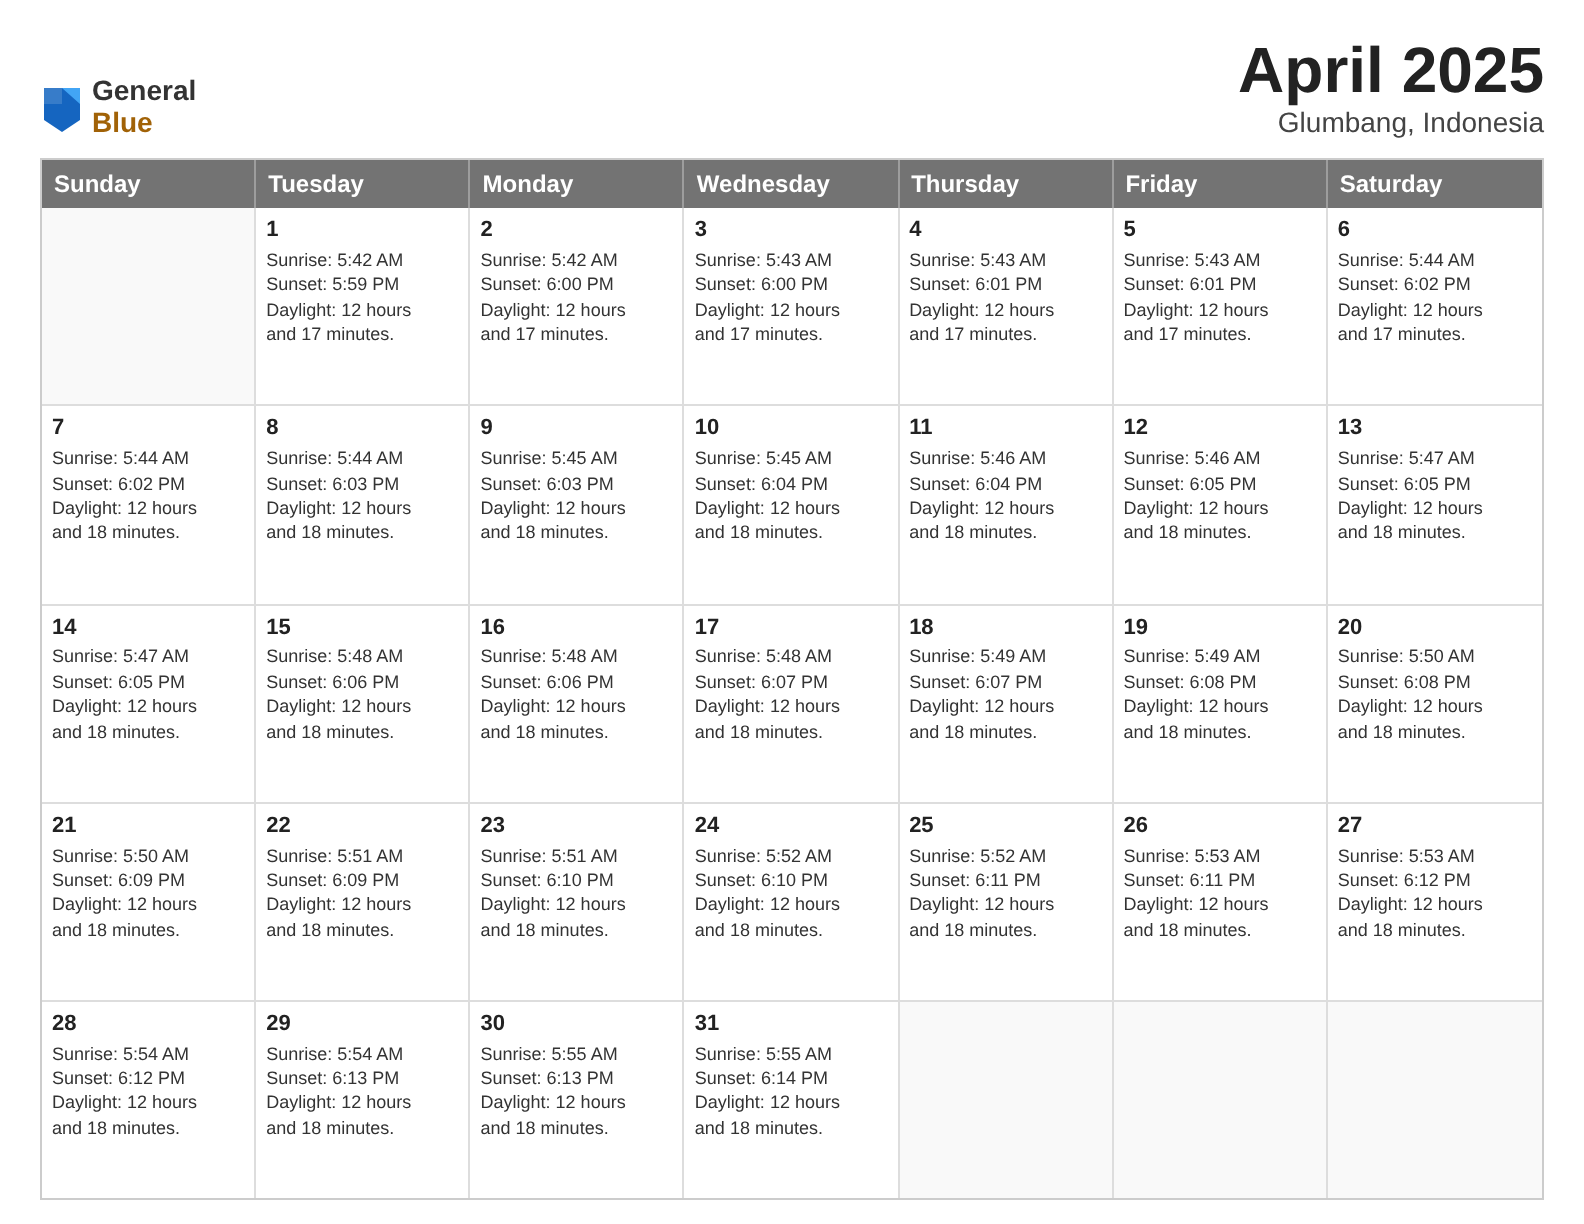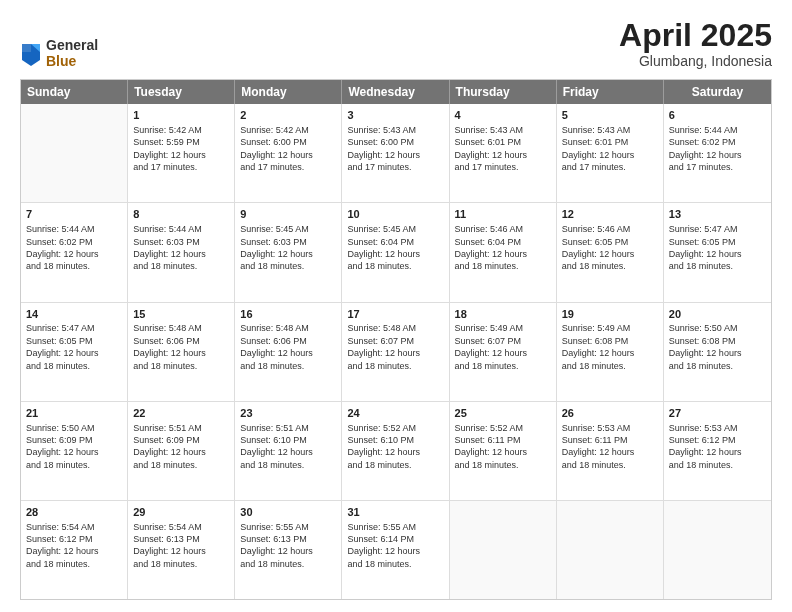--- a/index.html
+++ b/index.html
@@ -66,21 +66,21 @@
       background: #737373;
     }
     .cal-header-cell {
       color: #fff;
       font-size: 12px;
       font-weight: bold;
       padding: 5px 6px;
       text-align: left;
       border-right: 1px solid rgba(255,255,255,0.3);
     }
-    .cal-header-cell:last-child { border-right: none; text-align: center; }
+    .cal-header-cell:last-child { border-right: none; }
     .cal-body {
       flex: 1;
       display: flex;
       flex-direction: column;
     }
     .cal-row {
       display: grid;
       grid-template-columns: repeat(7, 1fr);
       flex: 1;
       border-bottom: 1px solid #ddd;

